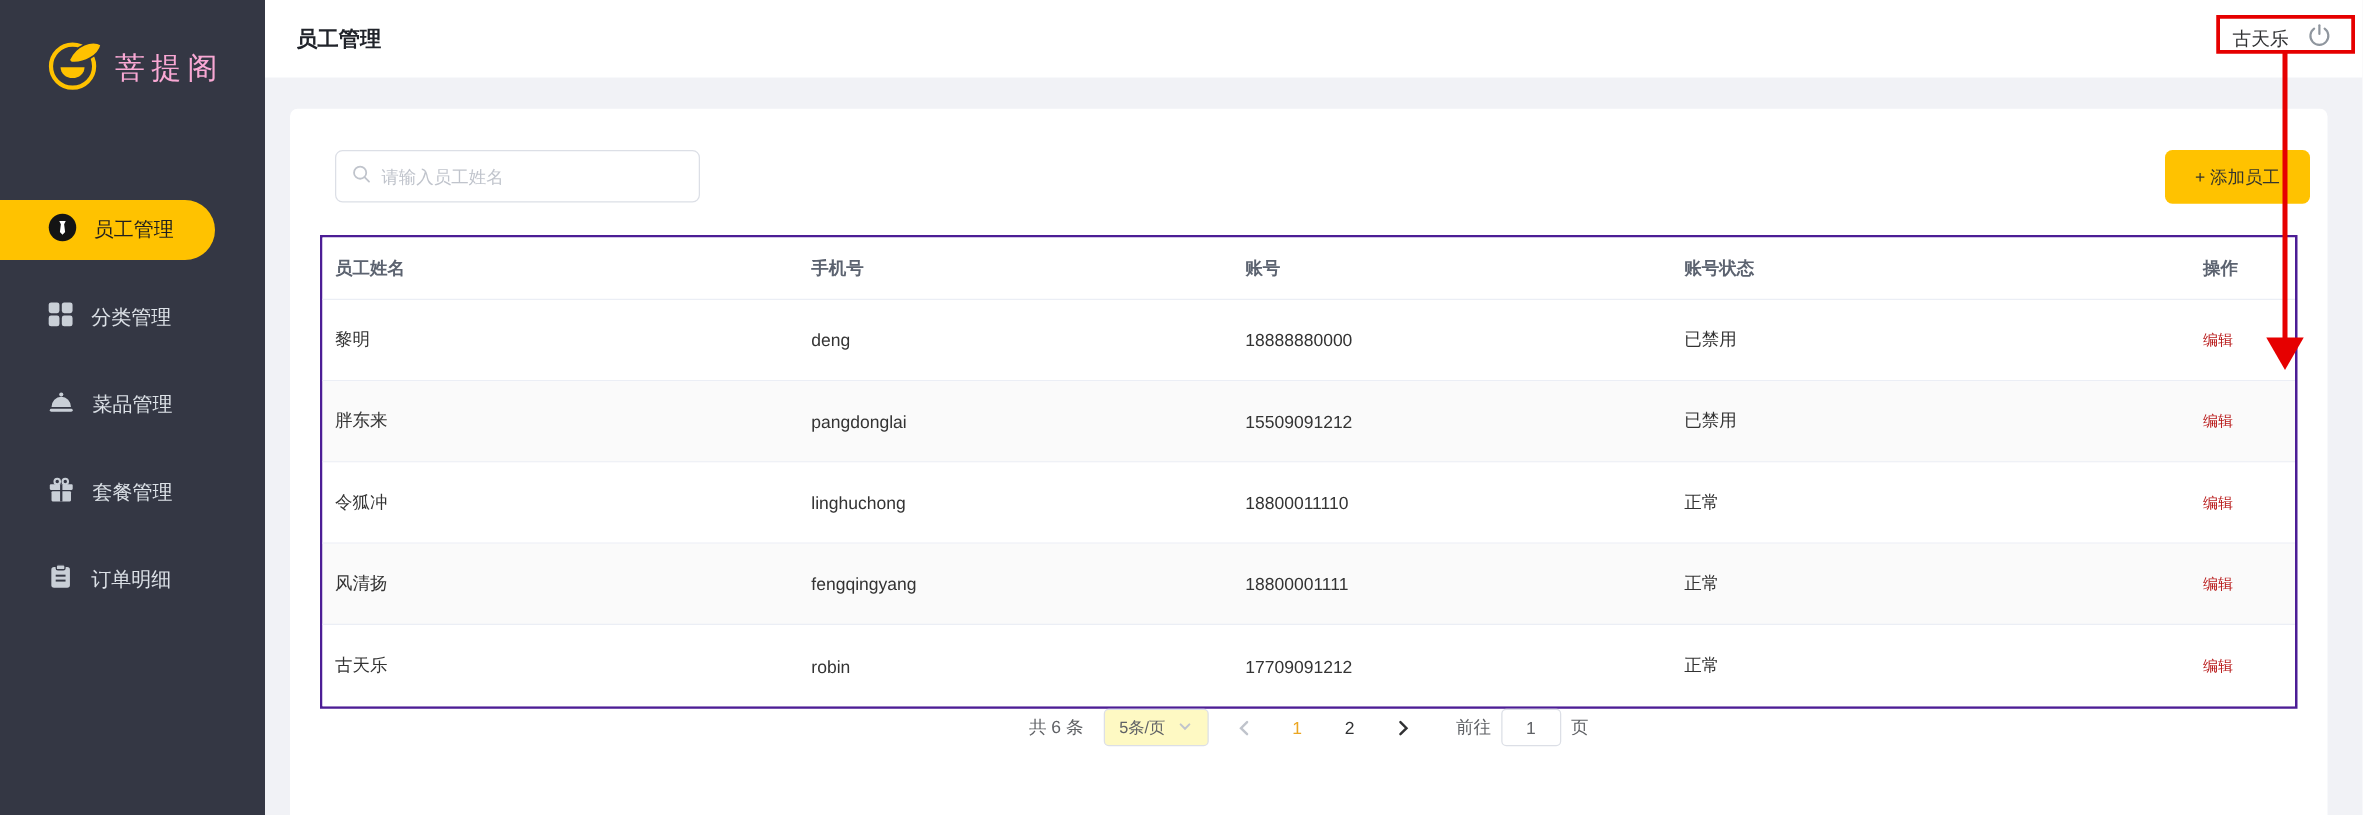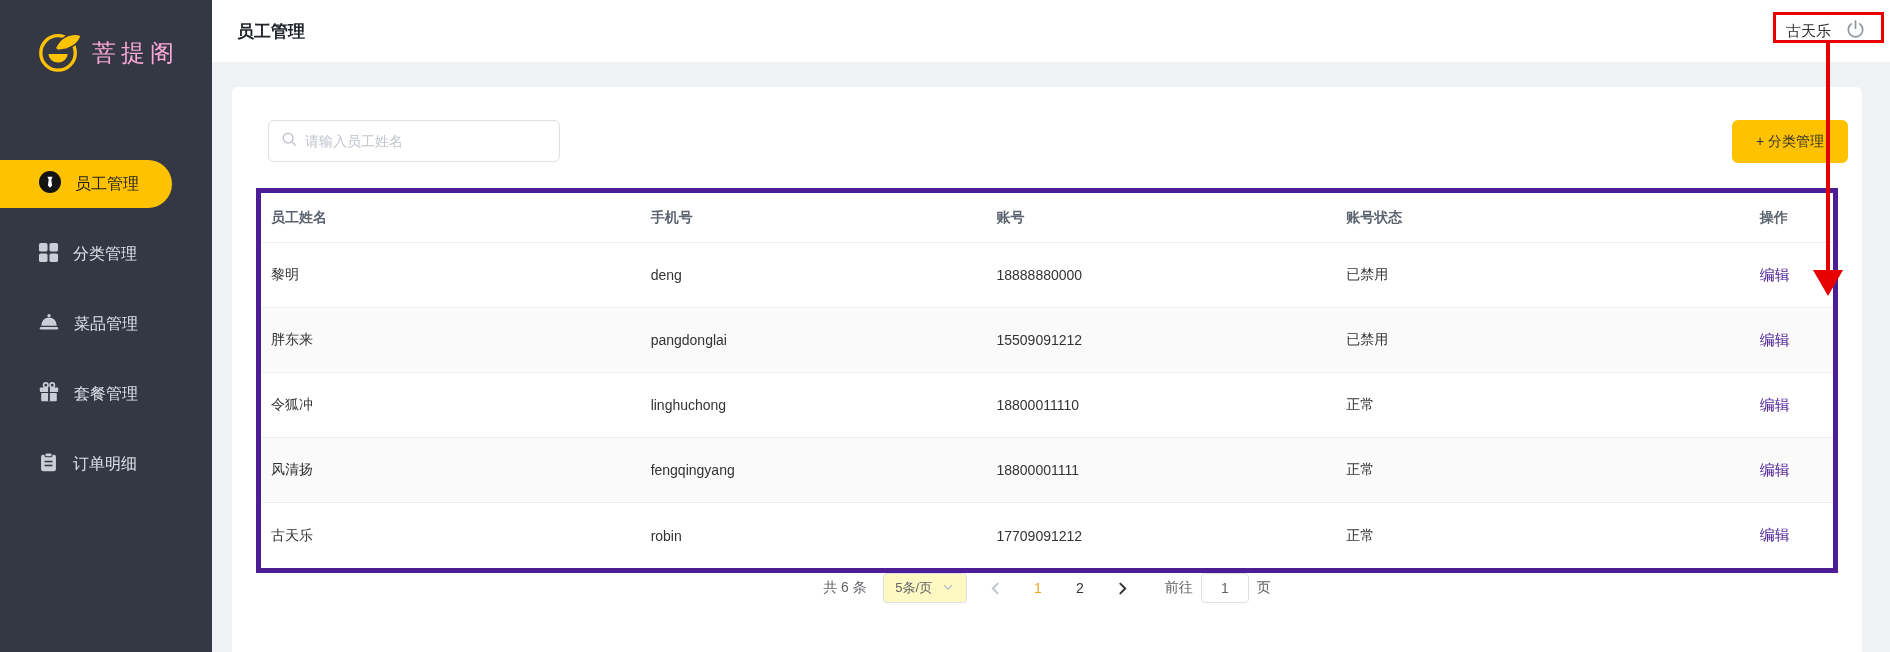--- a/index.html
+++ b/index.html
@@ -66,34 +66,34 @@
     font-family:inherit; background:transparent;
   }
   .search-box input::placeholder { color:#c0c4cc; }
   .add-btn {
     position:absolute; right:-10px; top:33px; width:116px; height:43px;
     background:#ffc200; color:#33342d; font-size:14px; border:none;
     border-radius:6px; cursor:pointer; font-family:inherit;
   }
 
   
-  .table { border:5px solid #4c1d95; }
+  .table { border:2px solid #4c1d95; }
   .tr {
     display:grid;
     grid-template-columns:24.15% 22% 22.25% 26.3% 1fr;
     align-items:center;
     border-bottom:1px solid #ebeef5;
     background:#fff;
   }
   .tr:last-child { border-bottom:none; }
   .tr.head { height:50px; font-weight:bold; color:#5c6370; font-size:14px; }
   .tr.row { height:65px; font-size:14px; color:#333; }
   .tr.striped { background:#fafafa; }
   .td { padding-left:10px; }
-  .edit-link { color:#4c1d95; cursor:pointer; font-size:15px; }
+  .edit-link { color:#b91c1c; cursor:pointer; font-size:12px; }
 
   
   .pagination {
     display:flex; align-items:center; justify-content:center;
     gap:14px; font-size:14px; color:#606266;
   }
   .pg-total { margin-right:2px; }
   .pg-size {
     width:84px; height:30px; border:1px solid #dcdfe6; border-radius:4px;
     display:flex; align-items:center; justify-content:center; gap:10px;
@@ -231,21 +231,21 @@
       <div class="toolbar">
         <div class="search-box">
           <span>
             <svg width="16" height="16" viewBox="0 0 18 18" fill="none" stroke="#c0c4cc" stroke-width="1.6" stroke-linecap="round">
               <circle cx="8" cy="8" r="5.5"></circle>
               <line x1="12.2" y1="12.2" x2="16" y2="16"></line>
             </svg>
           </span>
           <input type="text" placeholder="请输入员工姓名" style="">
         </div>
-        <button class="add-btn">+ 分类管理</button>
+        <button class="add-btn">+ 添加员工</button>
       </div>
 
       <div class="table">
         <div class="tr head">
           <div class="td">员工姓名</div>
           <div class="td">手机号</div>
           <div class="td">账号</div>
           <div class="td">账号状态</div>
           <div class="td">操作</div>
         </div>

